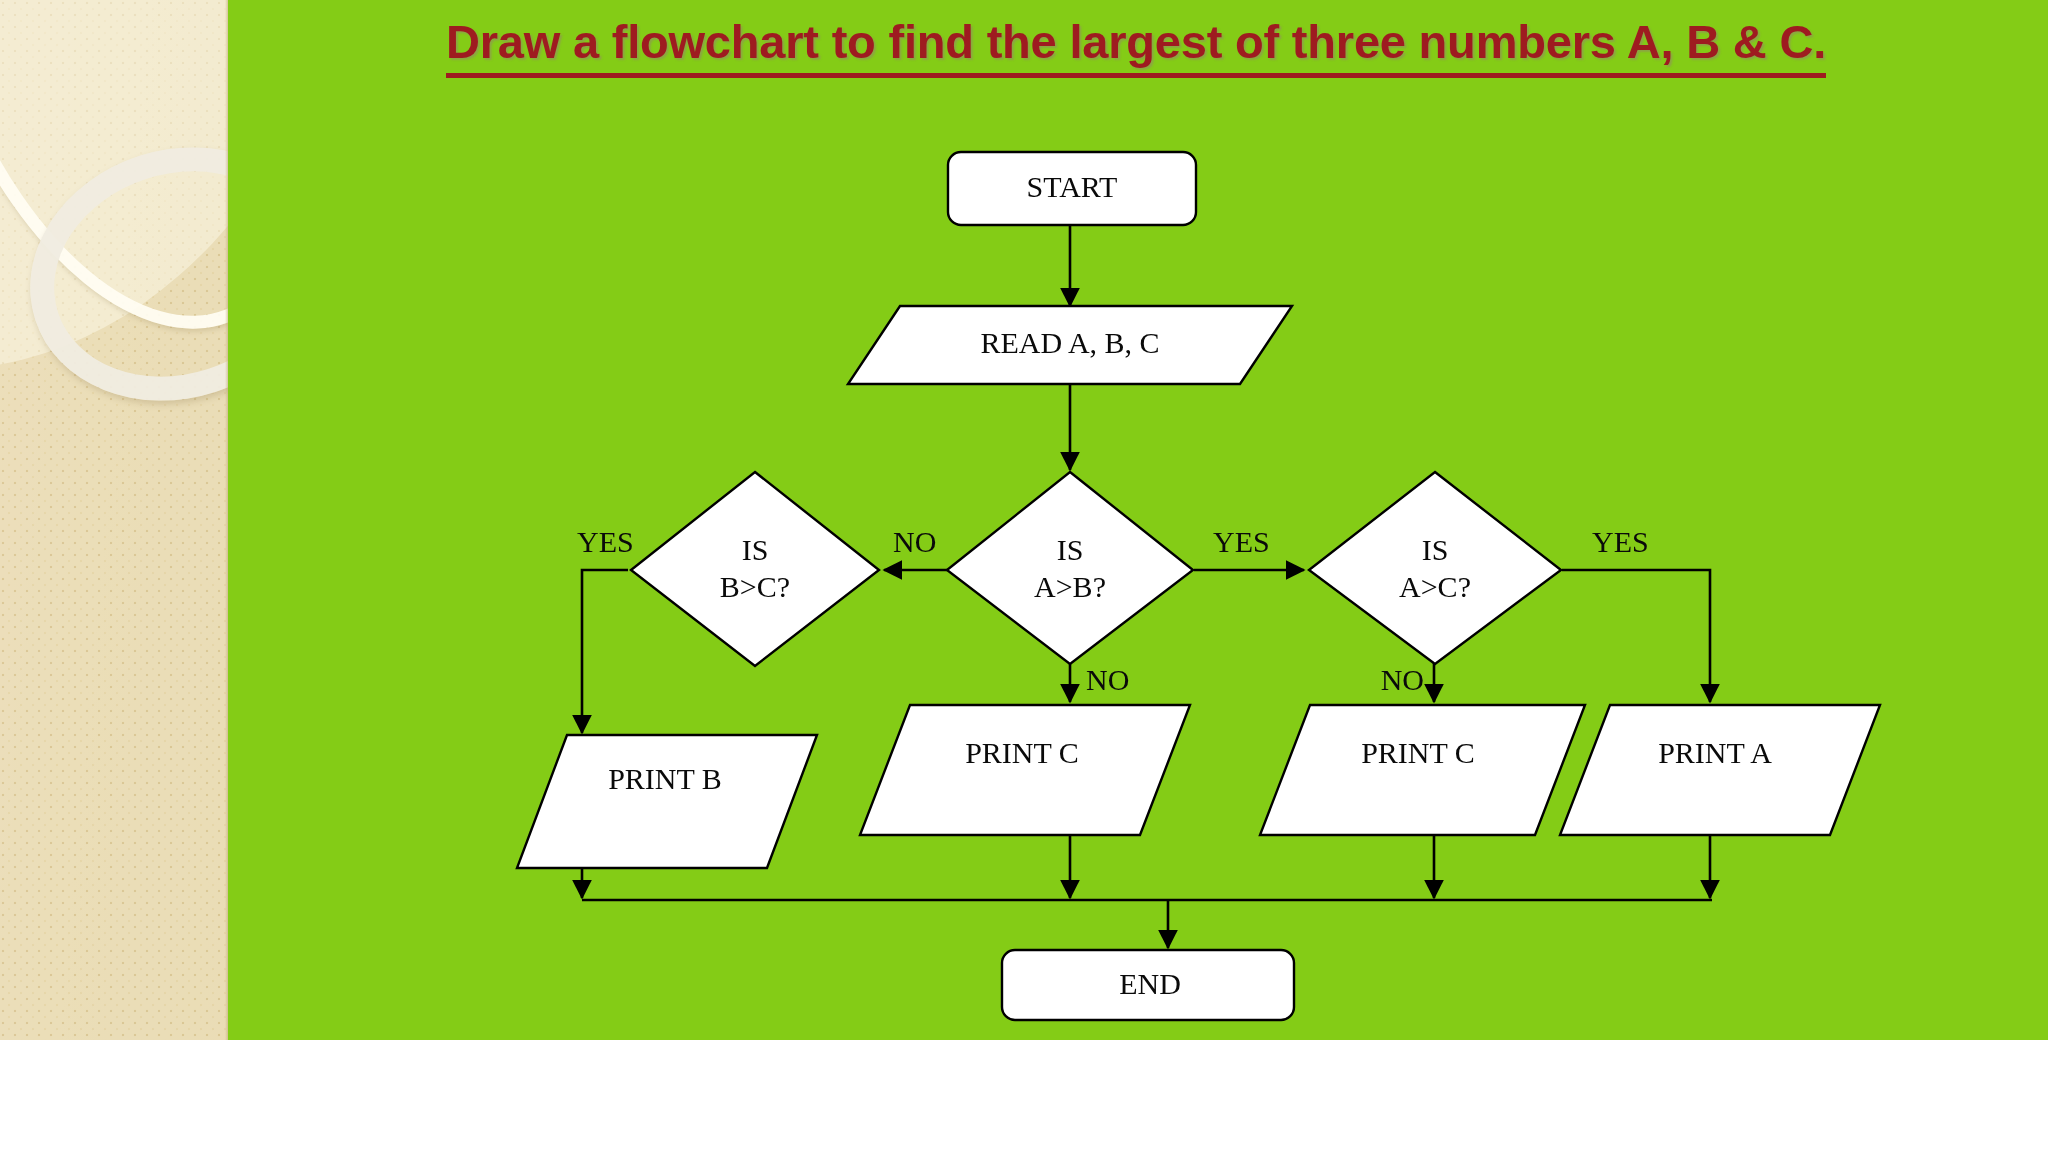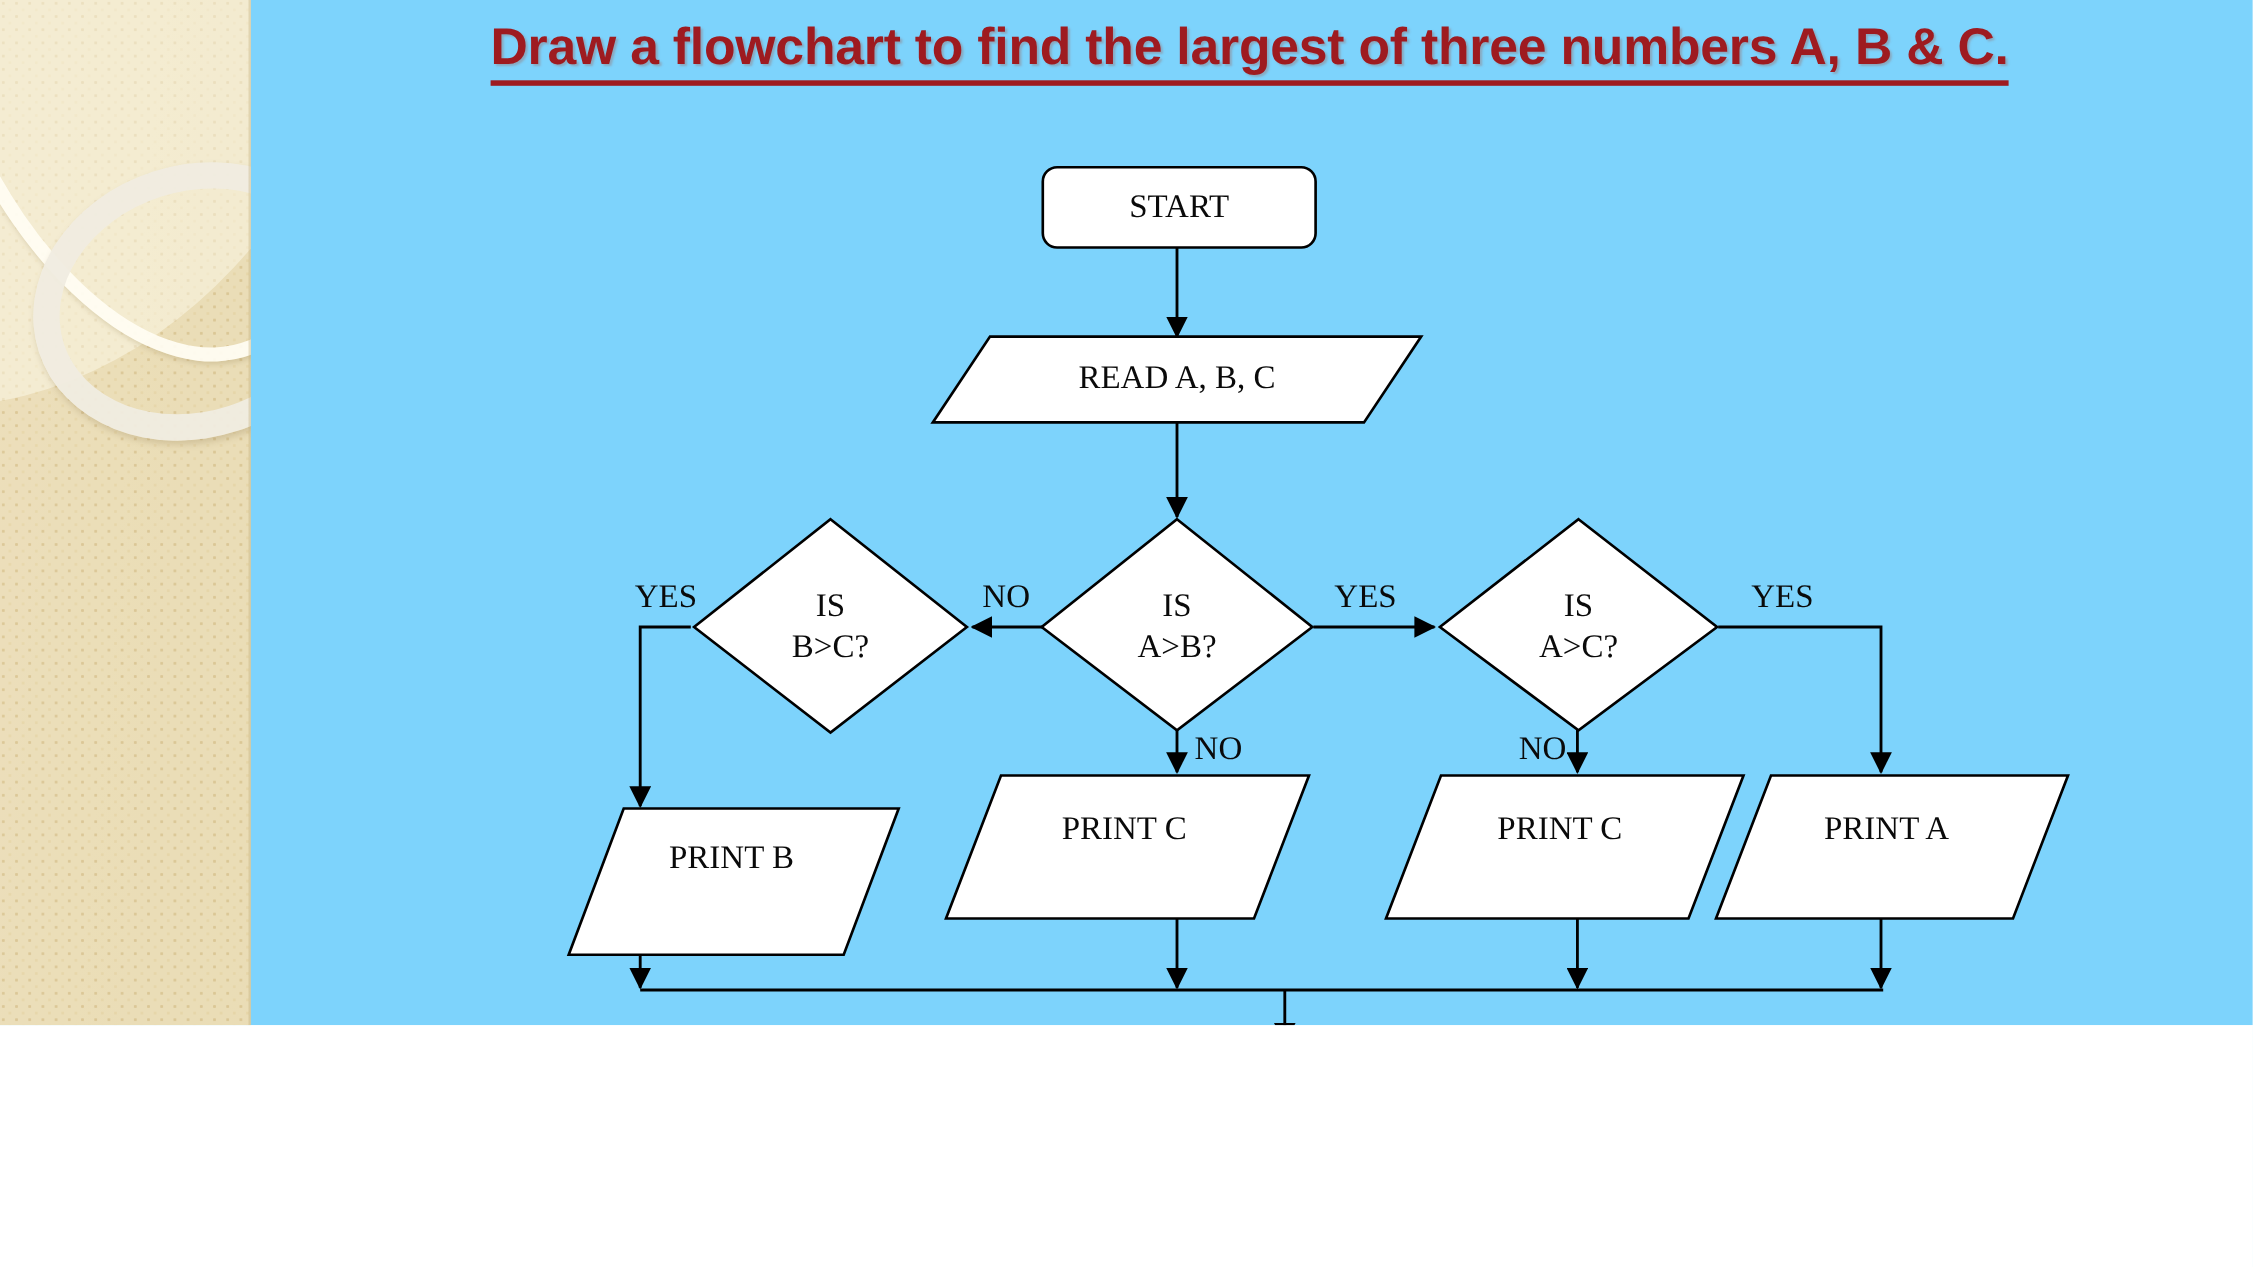--- a/index.html
+++ b/index.html
@@ -4,22 +4,22 @@
 <title>Flowchart Slide</title>
 <style>
   html, body {
     margin: 0;
     padding: 0;
     background: #ffffff;
   }
   #slide {
     position: relative;
     width: 2048px;
-    height: 932px;
-    background: #7dd3fc;
+    height: 1040px;
+    background: #84cc16;
     overflow: hidden;
     font-family: "Liberation Serif", "DejaVu Serif", serif;
   }
 
   
   #sidebar {
     position: absolute;
     left: 0; top: 0;
     width: 228px;
     height: 1152px;

